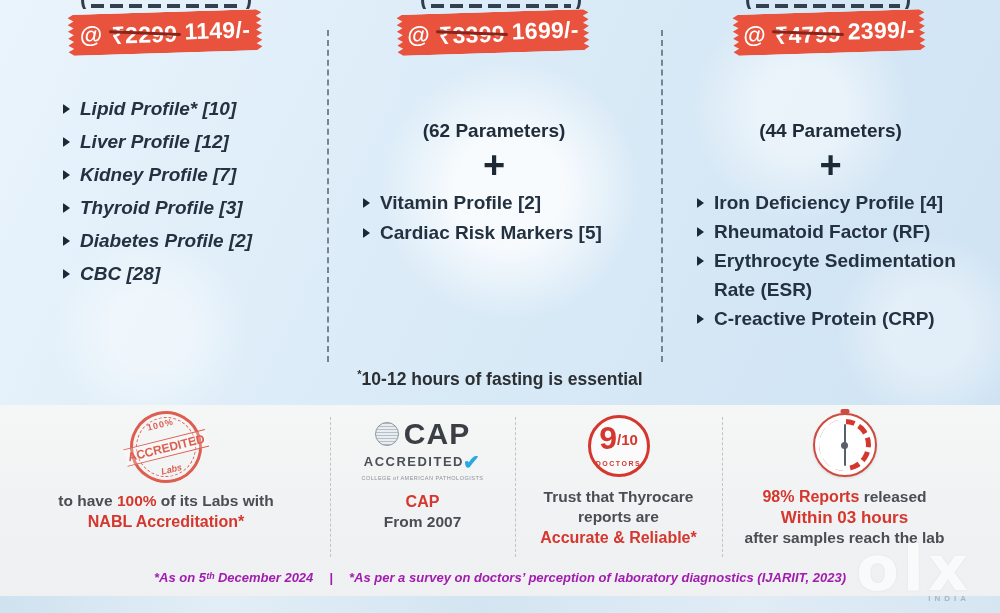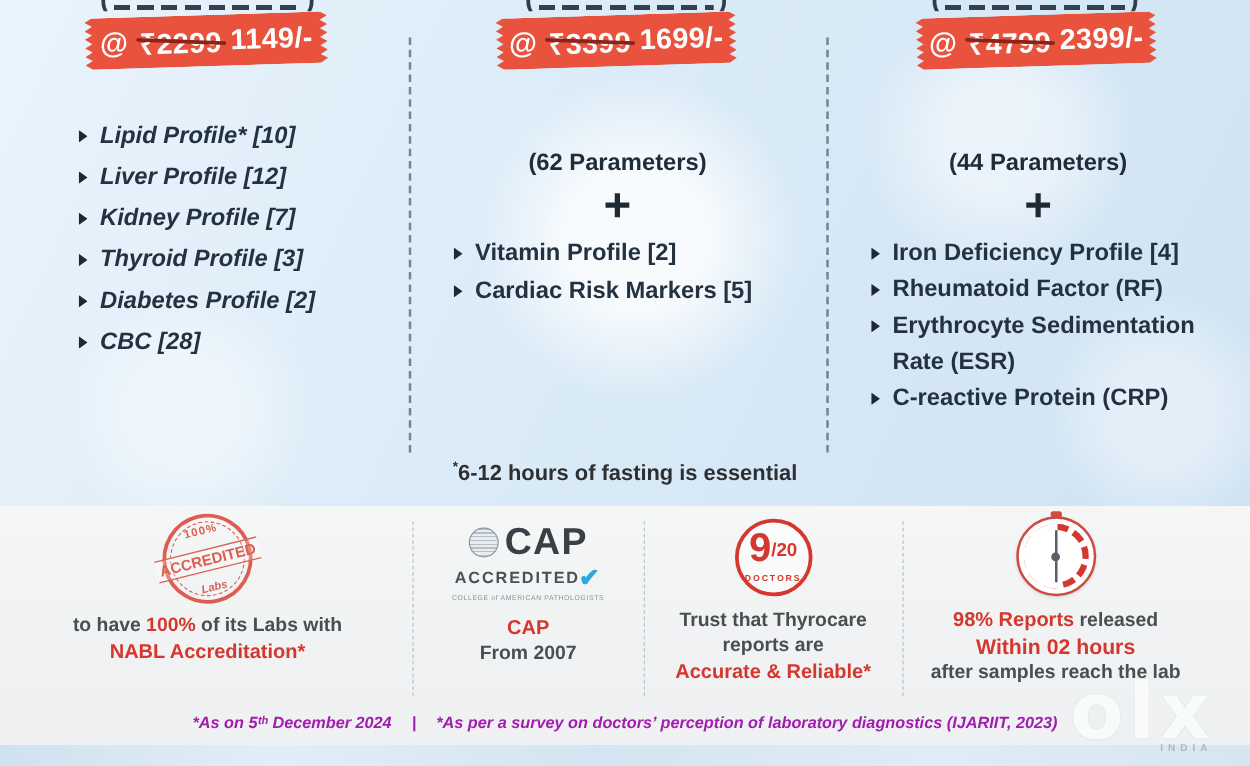--- a/index.html
+++ b/index.html
@@ -174,21 +174,21 @@
     <div class="params-label" style="position:absolute;top:120px;left:0;width:100%;">(44 Parameters)</div>
     <div class="plus-sign" style="position:absolute;top:146px;left:0;width:100%;">+</div>
     <ul class="test-list lh29" style="position:absolute;left:35px;top:188px;width:300px;">
       <li>Iron Deficiency Profile [4]</li>
       <li>Rheumatoid Factor (RF)</li>
       <li>Erythrocyte Sedimentation Rate (ESR)</li>
       <li>C-reactive Protein (CRP)</li>
     </ul>
   </div>
 
-  <div class="fasting-note"><sup class="ast">*</sup><span>6-12 hours of fasting is essential</span></div>
+  <div class="fasting-note"><sup class="ast">*</sup><span>10-12 hours of fasting is essential</span></div>
 </div>
 
 <div class="bottom-section">
   <div class="bsep" style="left:330px;"></div>
   <div class="bsep" style="left:515px;"></div>
   <div class="bsep" style="left:722px;"></div>
 
   <div class="bcell" style="left:20px;width:292px;">
     <div class="stamp">
       <div class="ring"></div>
@@ -209,38 +209,38 @@
       </div>
       <div class="cap-accr"><span>ACCREDITED</span><span class="cap-check">✔</span></div>
       <div class="cap-fine">COLLEGE of AMERICAN PATHOLOGISTS</div>
     </div>
     <div class="red-line" style="margin-top:10px;">CAP</div>
     <div class="dark-line">From 2007</div>
   </div>
 
   <div class="bcell" style="left:520px;width:197px;">
     <div class="doc-circle">
-      <div class="doc-nums"><span class="doc-big">9</span><span class="doc-small">/20</span></div>
+      <div class="doc-nums"><span class="doc-big">9</span><span class="doc-small">/10</span></div>
       <div class="doc-label">DOCTORS</div>
     </div>
     <div class="dark-line">Trust that Thyrocare</div>
     <div class="dark-line">reports are</div>
     <div class="red-line">Accurate &amp; Reliable*</div>
   </div>
 
   <div class="bcell" style="left:727px;width:235px;">
     <div class="watch">
       <div class="crown"></div>
       <div class="ticks"></div>
       <div class="mask"></div>
       <div class="needle"></div>
       <div class="hub"></div>
     </div>
     <div class="dark-line"><span class="cap-red" style="font-size:16px;">98% Reports</span><span> released</span></div>
-    <div class="red-line" style="font-size:17px;">Within 02 hours</div>
+    <div class="red-line" style="font-size:17px;">Within 03 hours</div>
     <div class="dark-line">after samples reach the lab</div>
   </div>
 </div>
 
 <div class="footer-note">
   <span>*As on 5ᵗʰ December 2024</span><span class="gap"></span><span>|</span><span class="gap"></span><span>*As per a survey on doctors’ perception of laboratory diagnostics (IJARIIT, 2023)</span>
 </div>
 
 <div class="bottom-band"></div>
 

